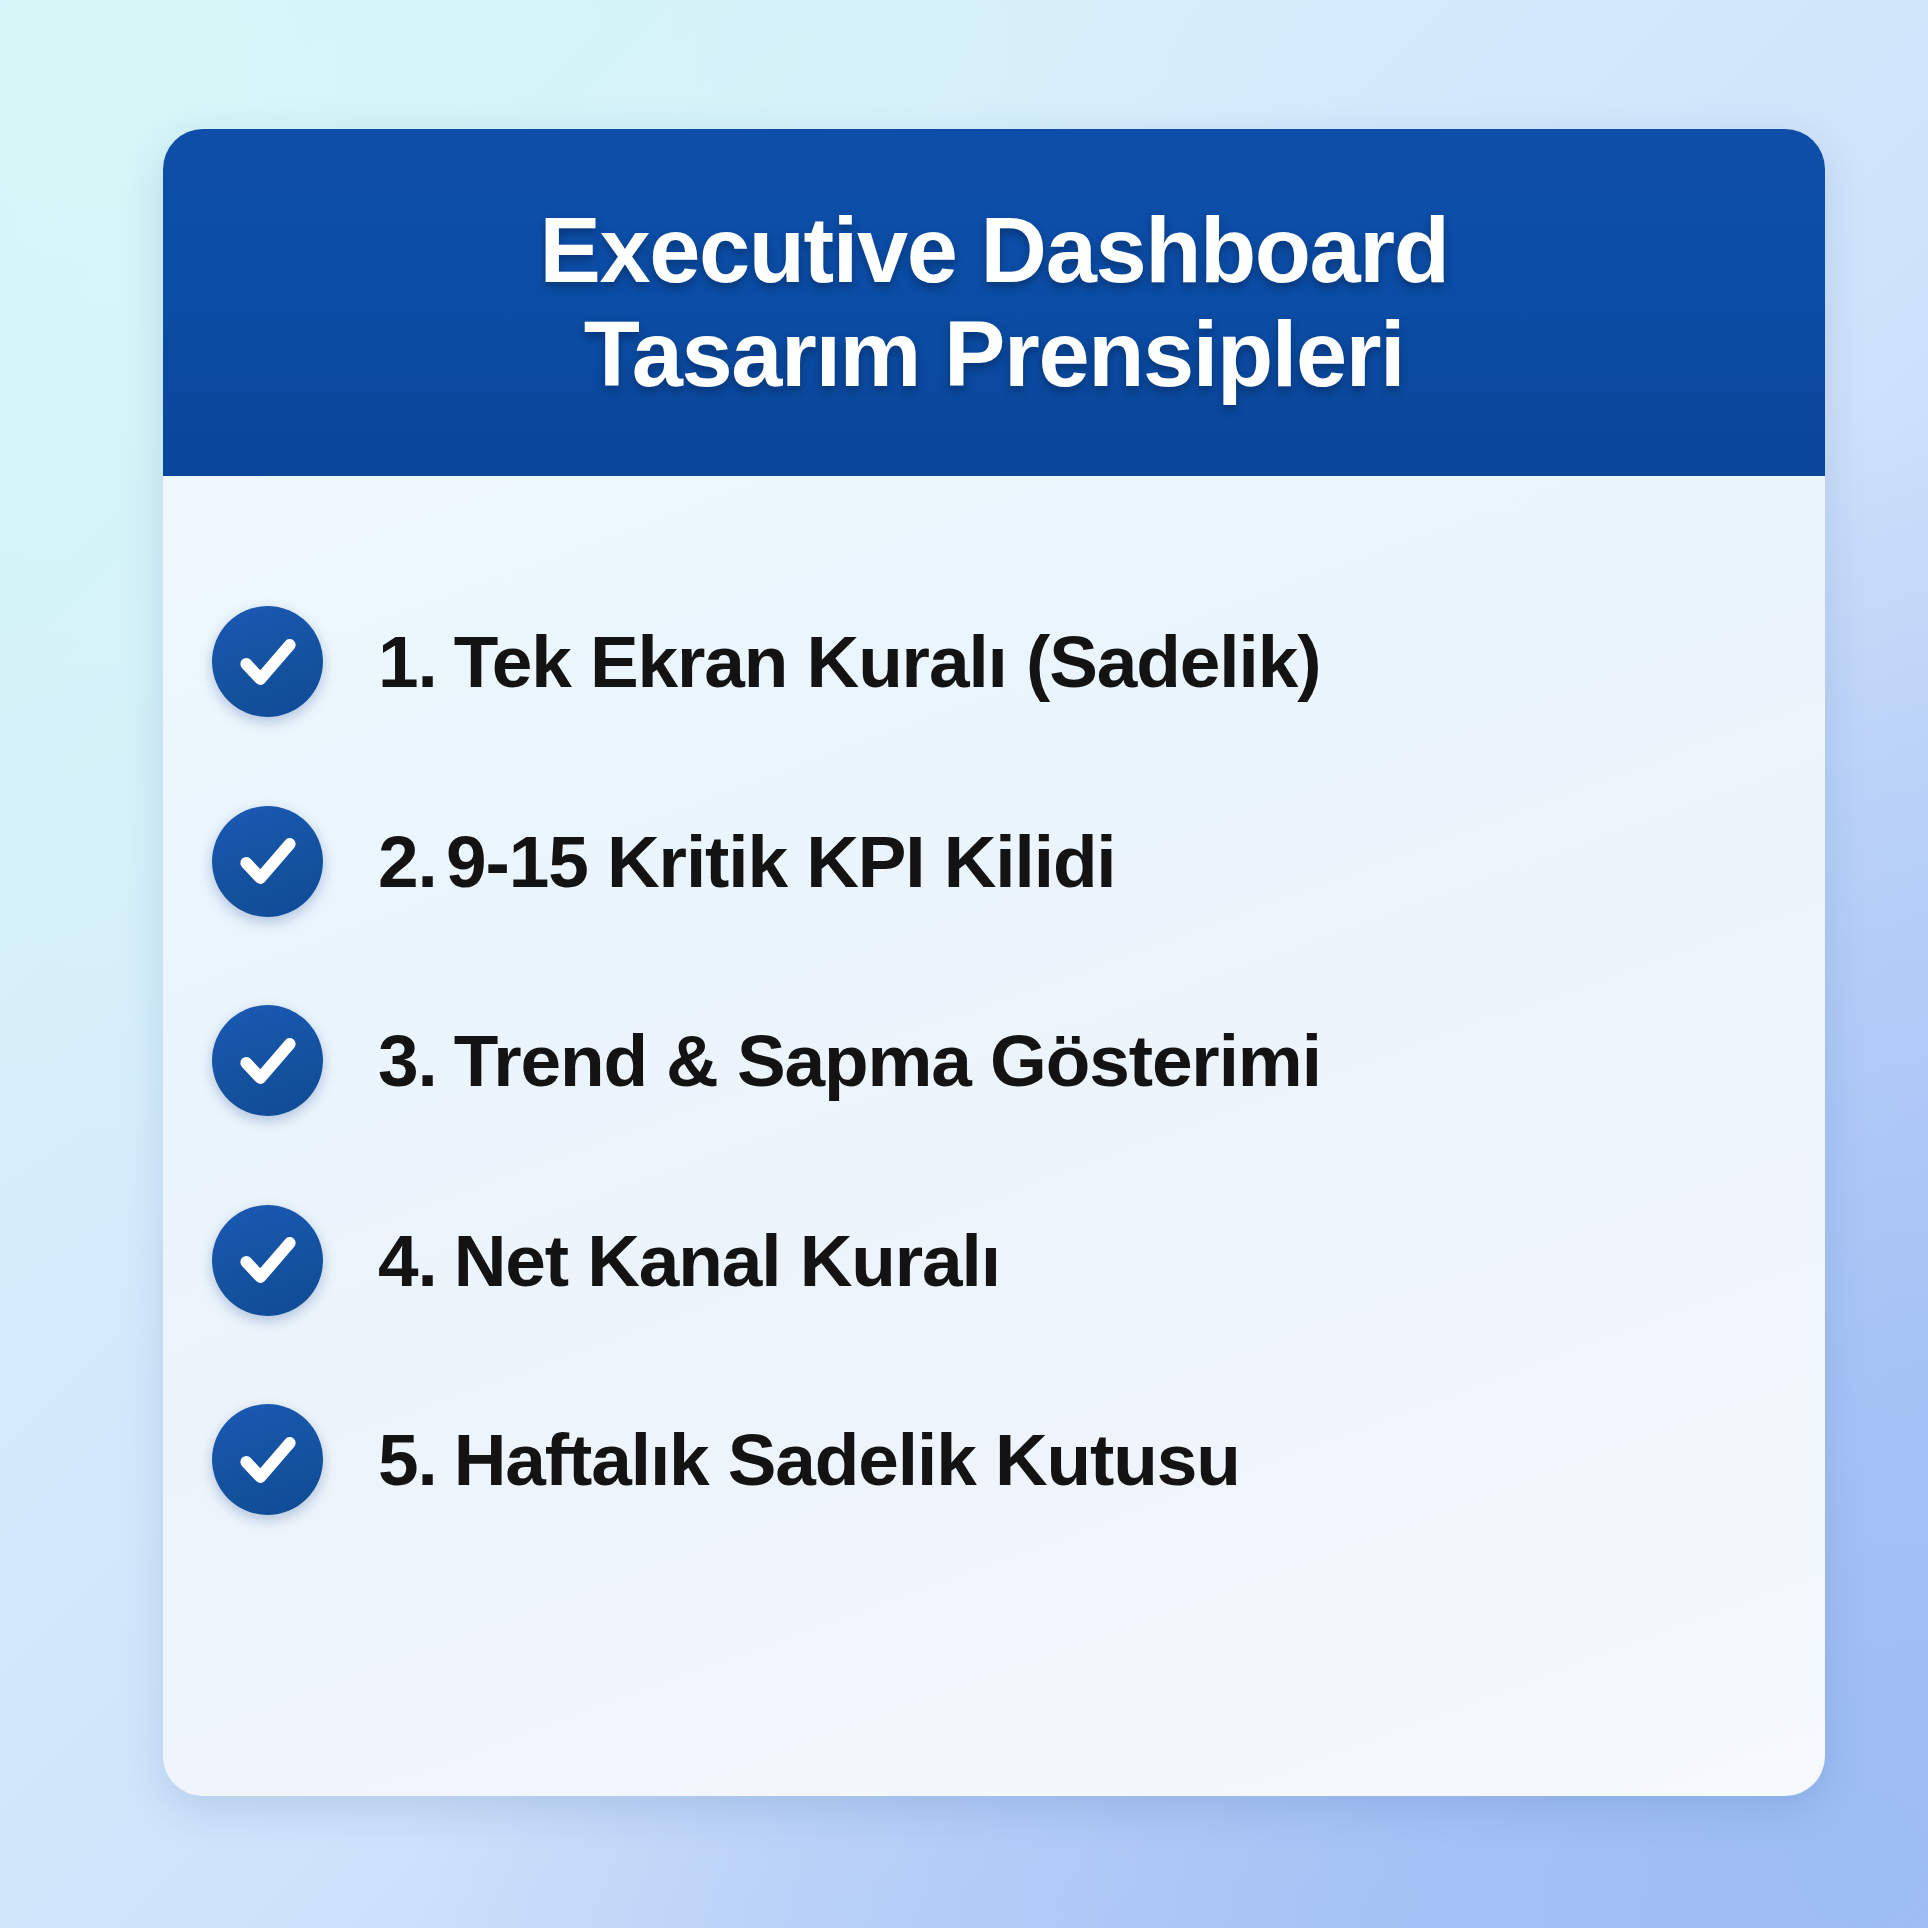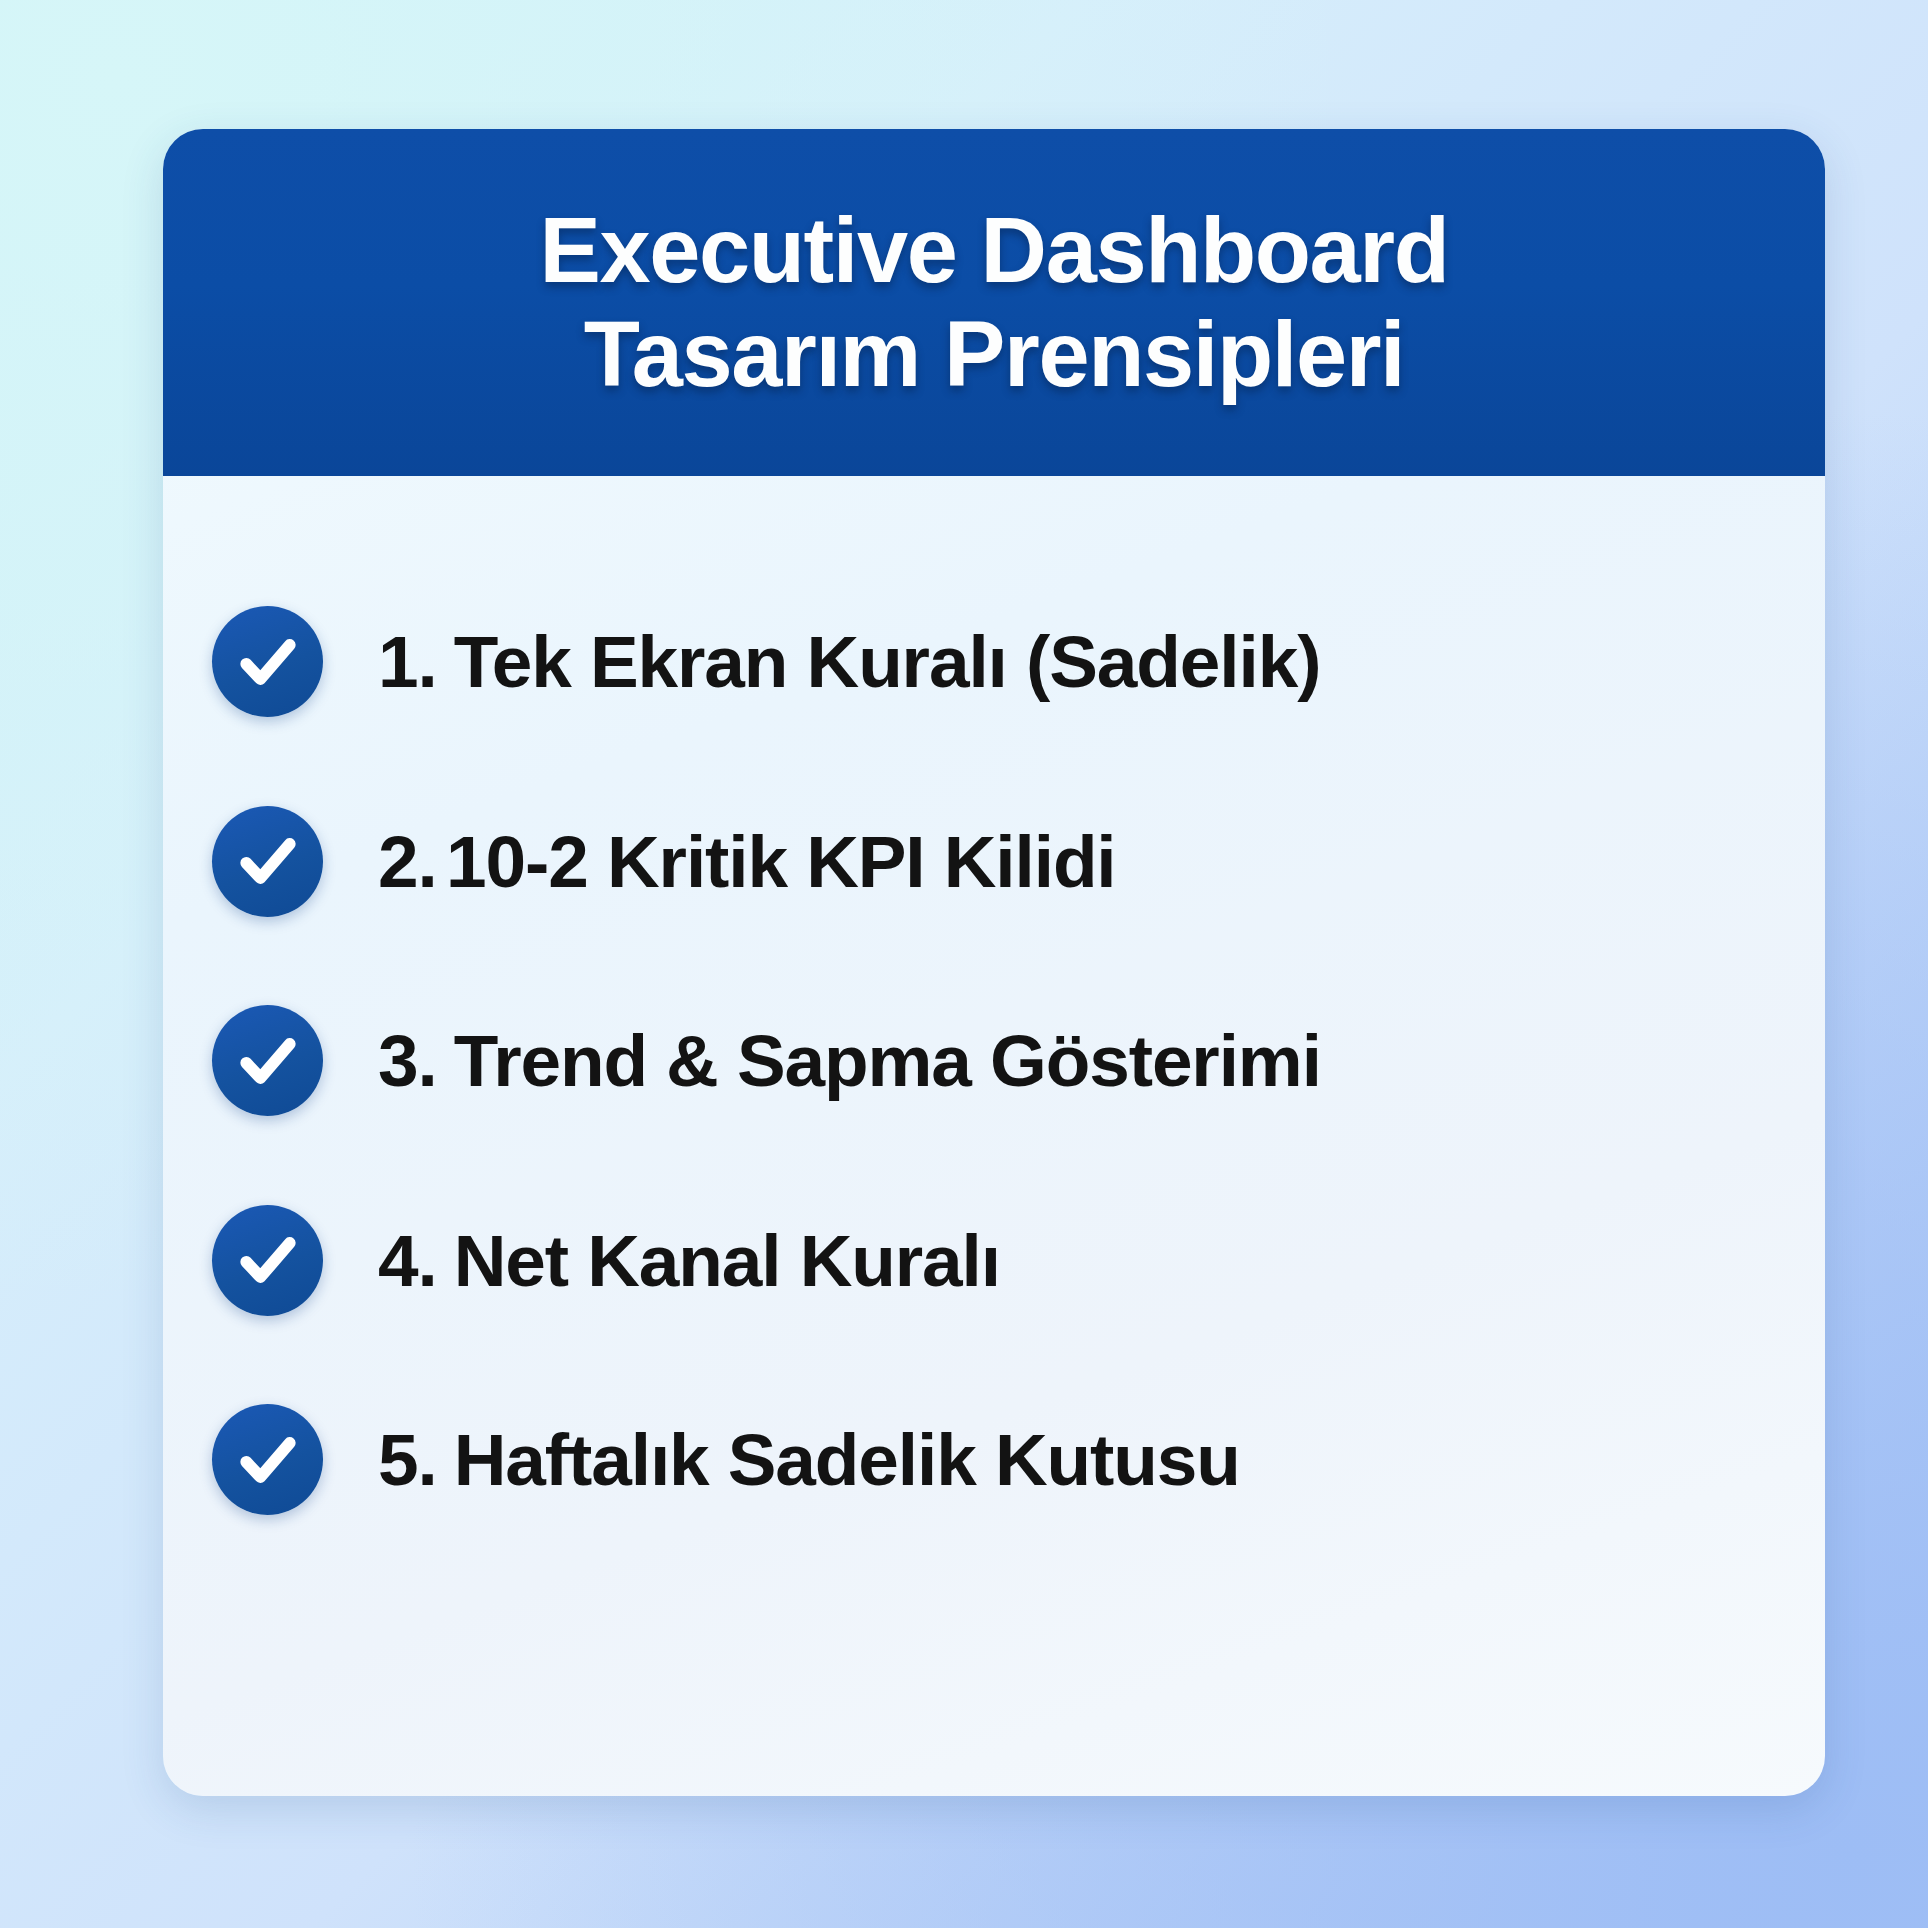--- a/index.html
+++ b/index.html
@@ -112,21 +112,21 @@
     </div>
 
     <div class="list-item tight">
       <span class="check-badge">
         <svg width="68" height="68" viewBox="0 0 72 72" aria-hidden="true">
           <path d="M13 38 L28 54 L59 18" fill="none" stroke="#ffffff" stroke-width="12.5" stroke-linecap="round" stroke-linejoin="round"></path>
         </svg>
       </span>
       <span class="item-text">
         <span class="item-num">2.</span>
-        <span class="item-label">10-2 Kritik KPI Kilidi</span>
+        <span class="item-label">9-15 Kritik KPI Kilidi</span>
       </span>
     </div>
 
     <div class="list-item">
       <span class="check-badge">
         <svg width="68" height="68" viewBox="0 0 72 72" aria-hidden="true">
           <path d="M13 38 L28 54 L59 18" fill="none" stroke="#ffffff" stroke-width="12.5" stroke-linecap="round" stroke-linejoin="round"></path>
         </svg>
       </span>
       <span class="item-text">

